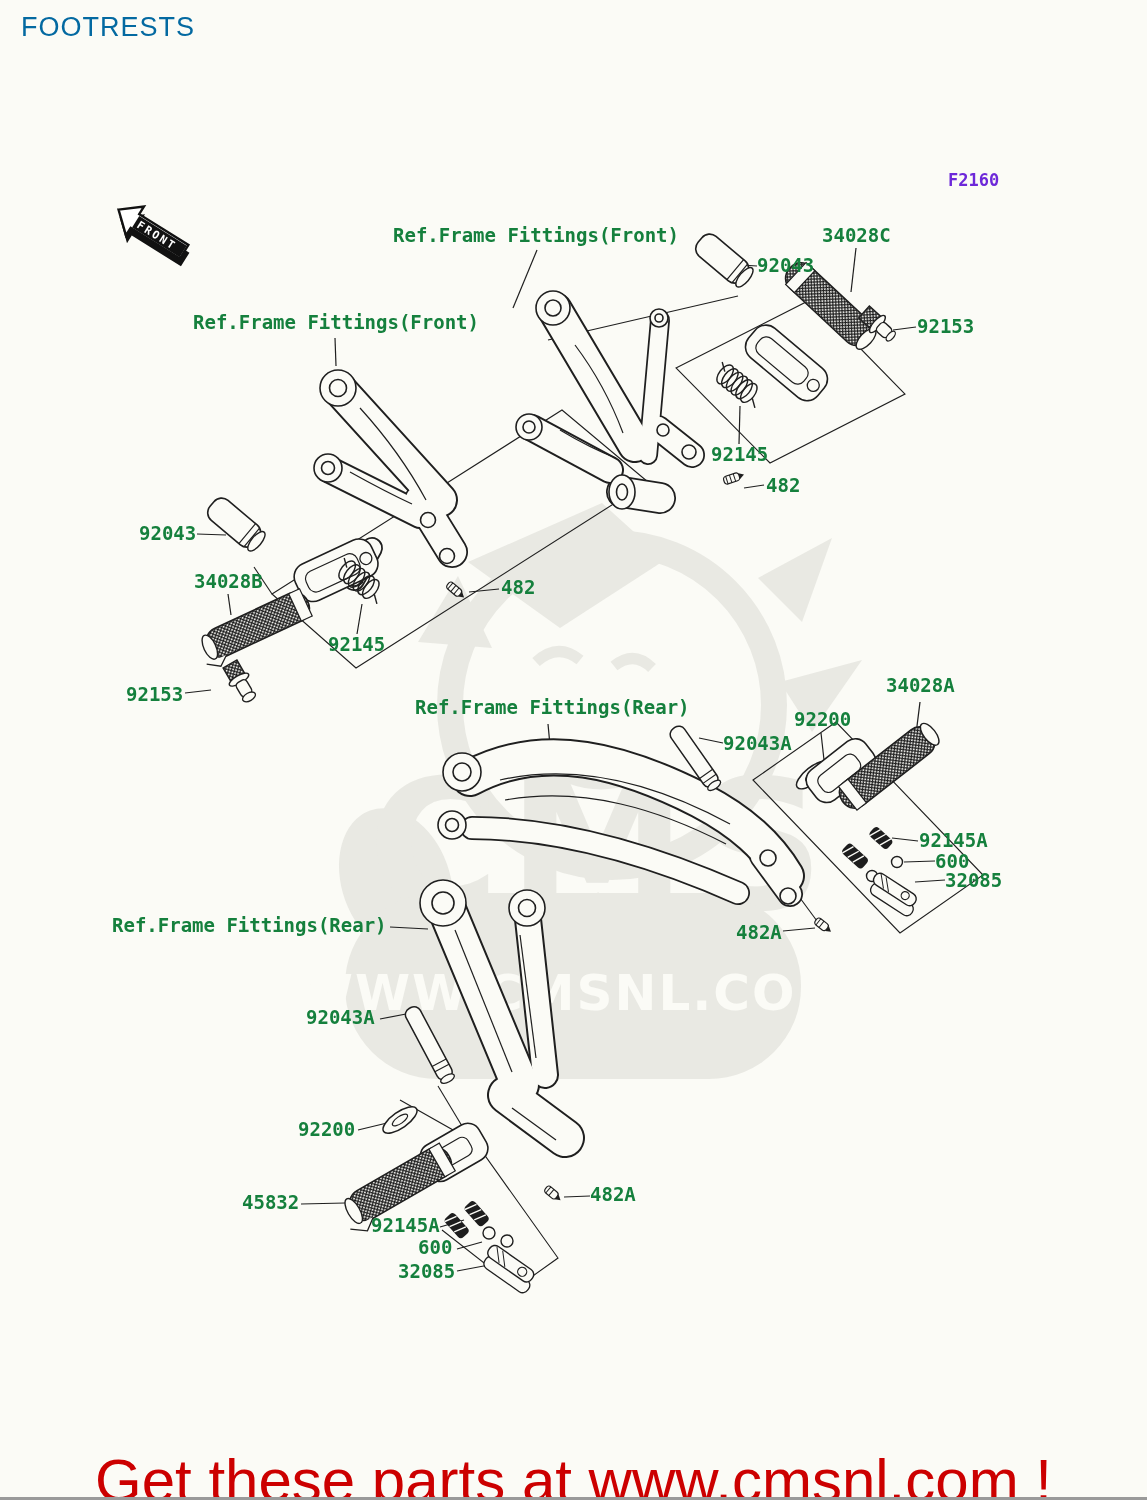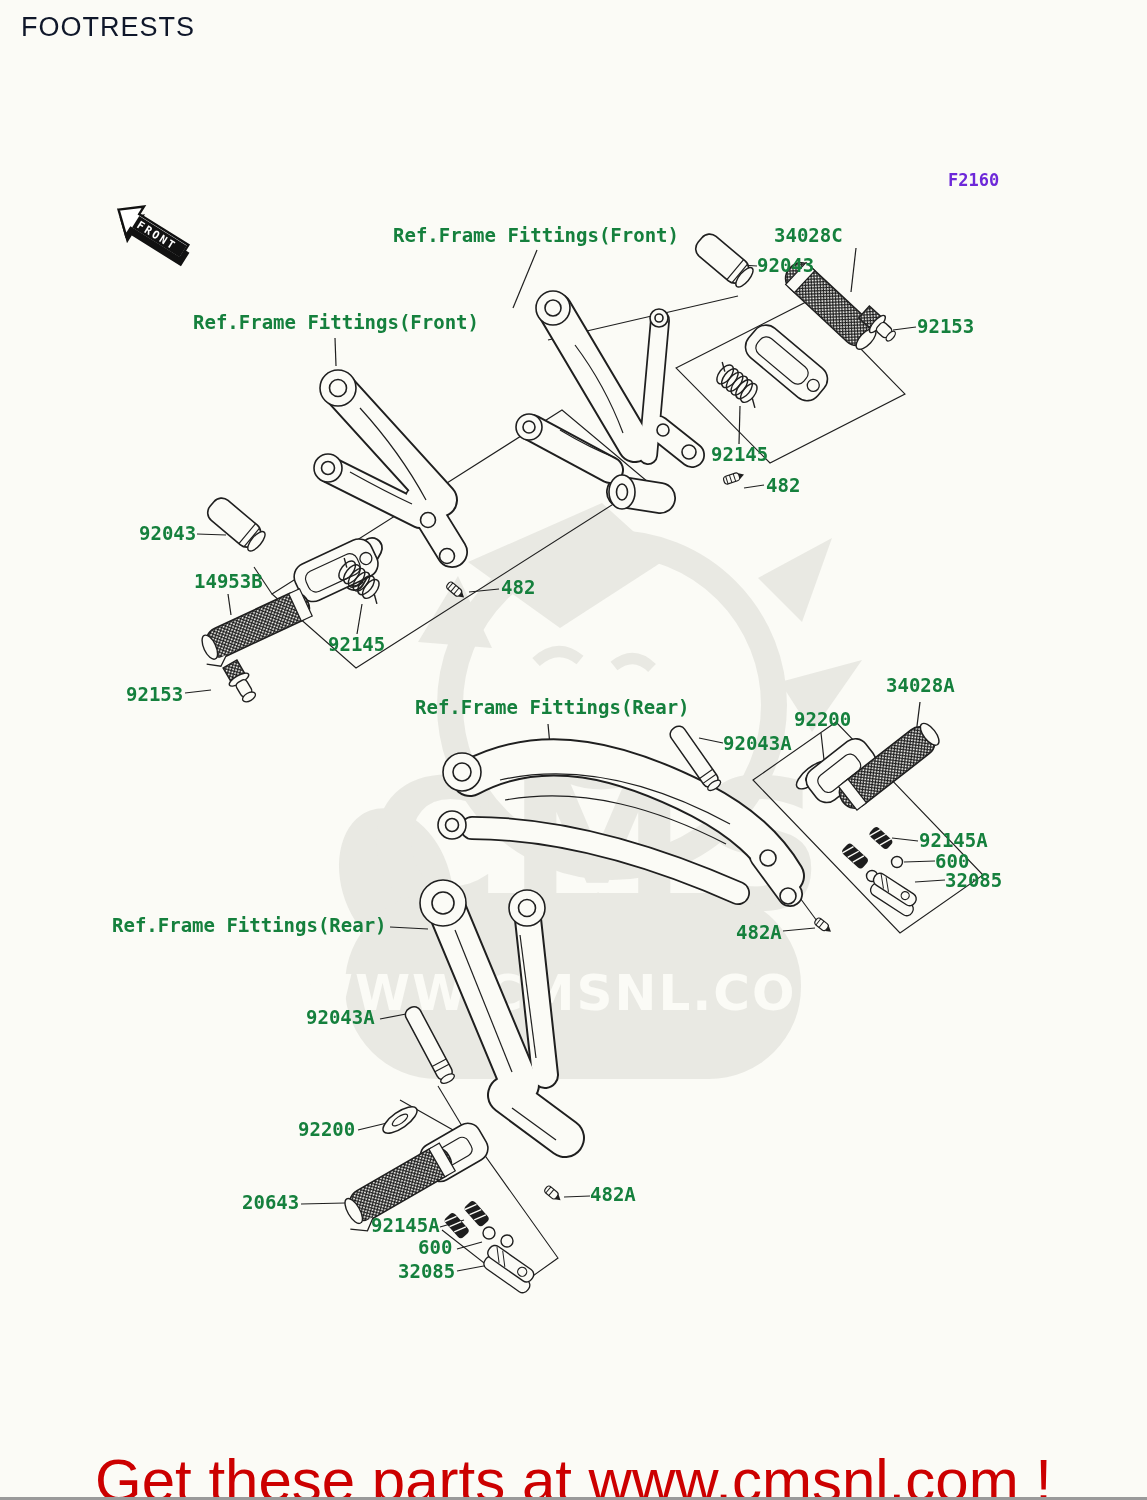--- a/index.html
+++ b/index.html
@@ -5,21 +5,21 @@
   html,body{margin:0;padding:0;background:#fff;}
   .stage{
     position:relative;width:1147px;height:1500px;overflow:hidden;
     background:#fbfbf6;
     font-family:"DejaVu Sans Mono", monospace;
   }
   svg{position:absolute;left:0;top:0;}
   .page-title{
     position:absolute;left:21px;top:12px;
     font-family:"Liberation Sans", sans-serif;
-    font-size:27px;letter-spacing:1px;color:#0f172a;
+    font-size:27px;letter-spacing:1px;color:#0369a1;
   }
   .fig-code{
     position:absolute;left:948px;top:170px;
     font:700 17px "DejaVu Sans Mono", monospace;color:#6d28d9;
   }
   .part-label{
     position:absolute;
     font:700 19px "DejaVu Sans Mono", monospace;
     color:#15803d;white-space:pre;line-height:20px;
   }
@@ -429,45 +429,45 @@
         <path d="M14,-3 L19,0 L14,3 Z" fill="#1f1f1f"></path>
       </g>
     </g>
   </svg>
 
   <div class="page-title">FOOTRESTS</div>
   <div class="fig-code">F2160</div>
 
   <div class="part-label" style="left:393px;top:225px">Ref.Frame Fittings(Front)</div>
   <div class="part-label" style="left:757px;top:255px">92043</div>
-  <div class="part-label" style="left:774px;top:225px">34028C</div>
+  <div class="part-label" style="left:822px;top:225px">34028C</div>
   <div class="part-label" style="left:917px;top:316px">92153</div>
   <div class="part-label" style="left:711px;top:444px">92145</div>
   <div class="part-label" style="left:766px;top:475px">482</div>
 
   <div class="part-label" style="left:193px;top:312px">Ref.Frame Fittings(Front)</div>
   <div class="part-label" style="left:139px;top:523px">92043</div>
-  <div class="part-label" style="left:194px;top:571px">14953B</div>
+  <div class="part-label" style="left:194px;top:571px">34028B</div>
   <div class="part-label" style="left:501px;top:577px">482</div>
   <div class="part-label" style="left:328px;top:634px">92145</div>
   <div class="part-label" style="left:126px;top:684px">92153</div>
 
   <div class="part-label" style="left:415px;top:697px">Ref.Frame Fittings(Rear)</div>
   <div class="part-label" style="left:886px;top:675px">34028A</div>
   <div class="part-label" style="left:794px;top:709px">92200</div>
   <div class="part-label" style="left:723px;top:733px">92043A</div>
   <div class="part-label" style="left:919px;top:830px">92145A</div>
   <div class="part-label" style="left:935px;top:851px">600</div>
   <div class="part-label" style="left:945px;top:870px">32085</div>
   <div class="part-label" style="left:736px;top:922px">482A</div>
 
   <div class="part-label" style="left:112px;top:915px">Ref.Frame Fittings(Rear)</div>
   <div class="part-label" style="left:306px;top:1007px">92043A</div>
   <div class="part-label" style="left:298px;top:1119px">92200</div>
-  <div class="part-label" style="left:242px;top:1192px">20643</div>
+  <div class="part-label" style="left:242px;top:1192px">45832</div>
   <div class="part-label" style="left:371px;top:1215px">92145A</div>
   <div class="part-label" style="left:418px;top:1237px">600</div>
   <div class="part-label" style="left:398px;top:1261px">32085</div>
   <div class="part-label" style="left:590px;top:1184px">482A</div>
 
   <div class="banner">Get these parts at www.cmsnl.com !</div>
   <div class="bottom-edge"></div>
 </div>
 
 </body></html>

